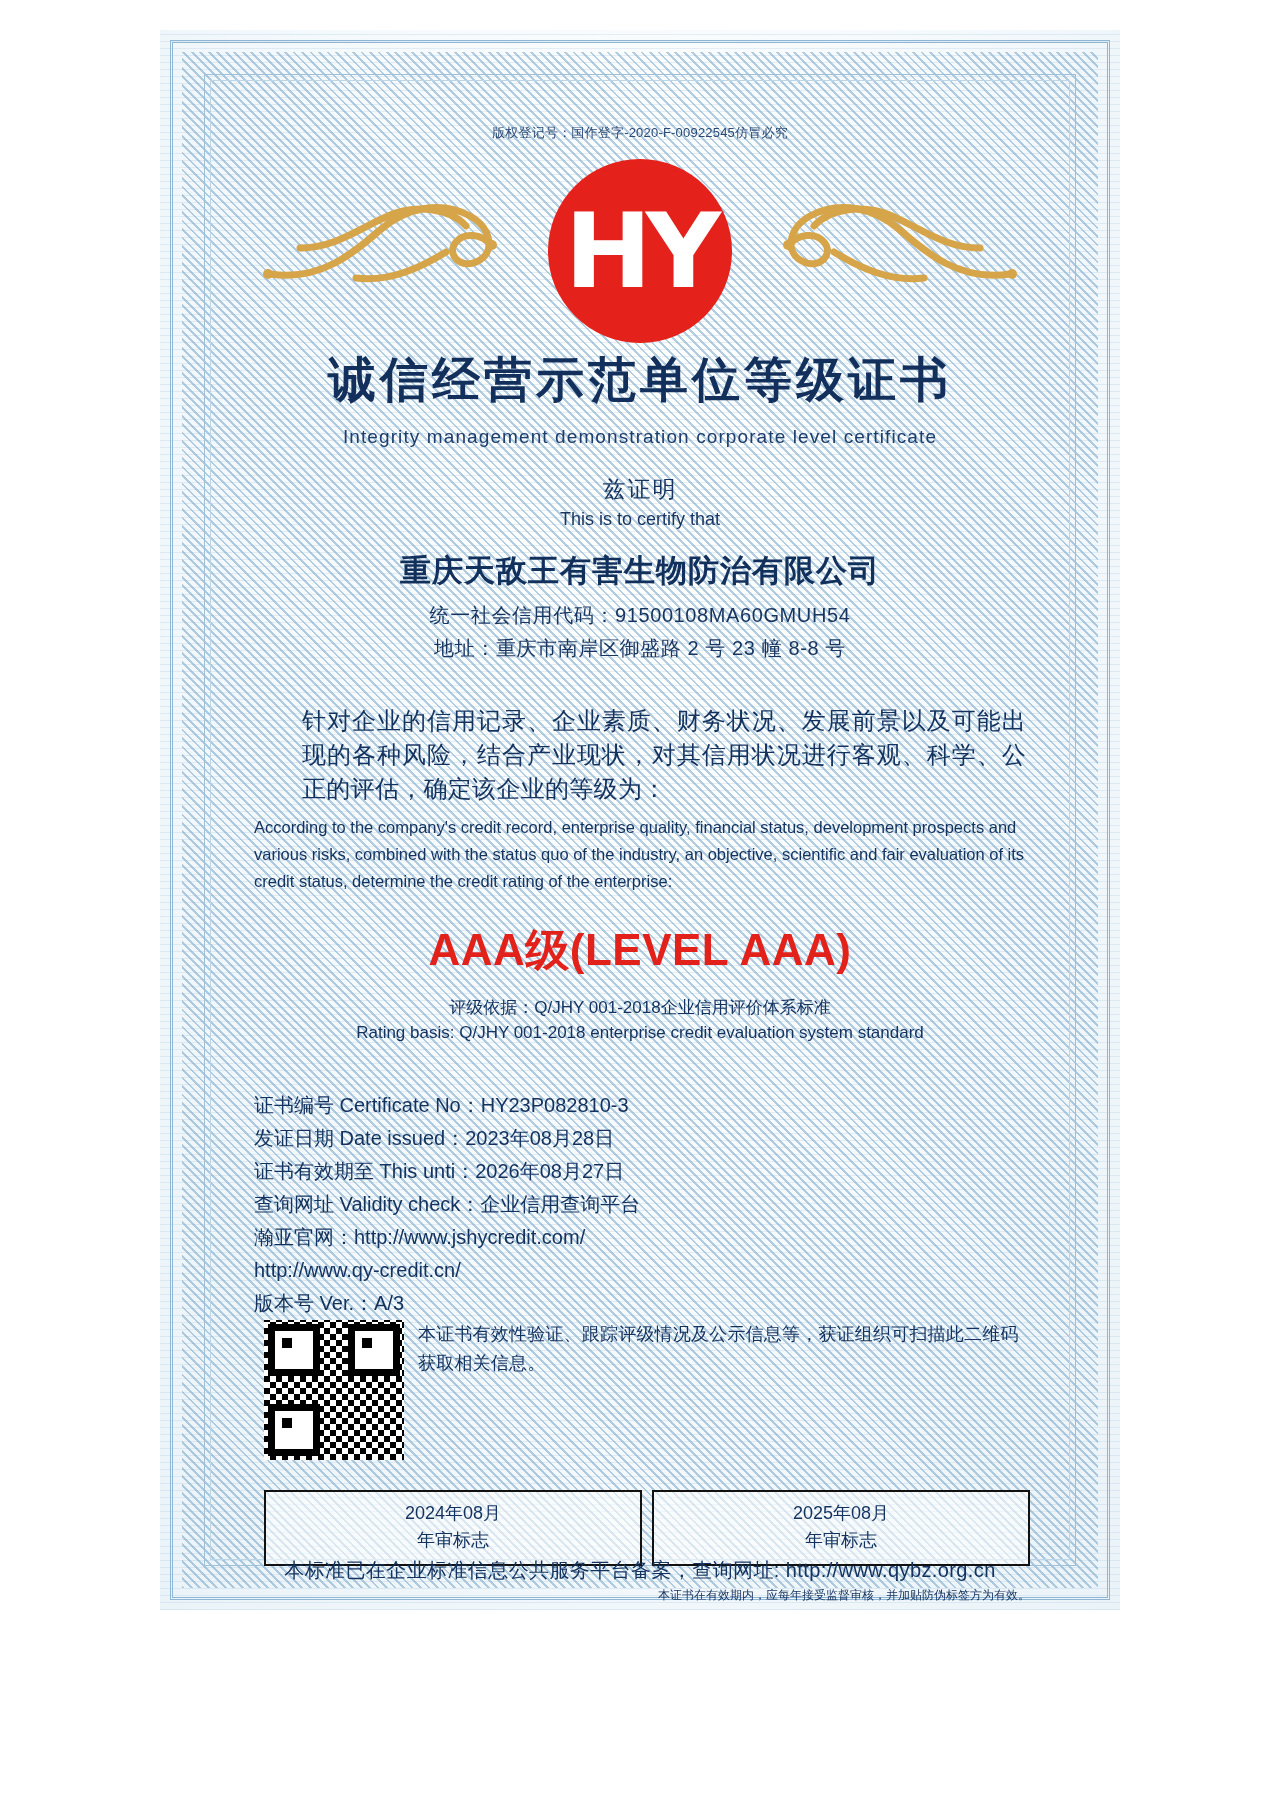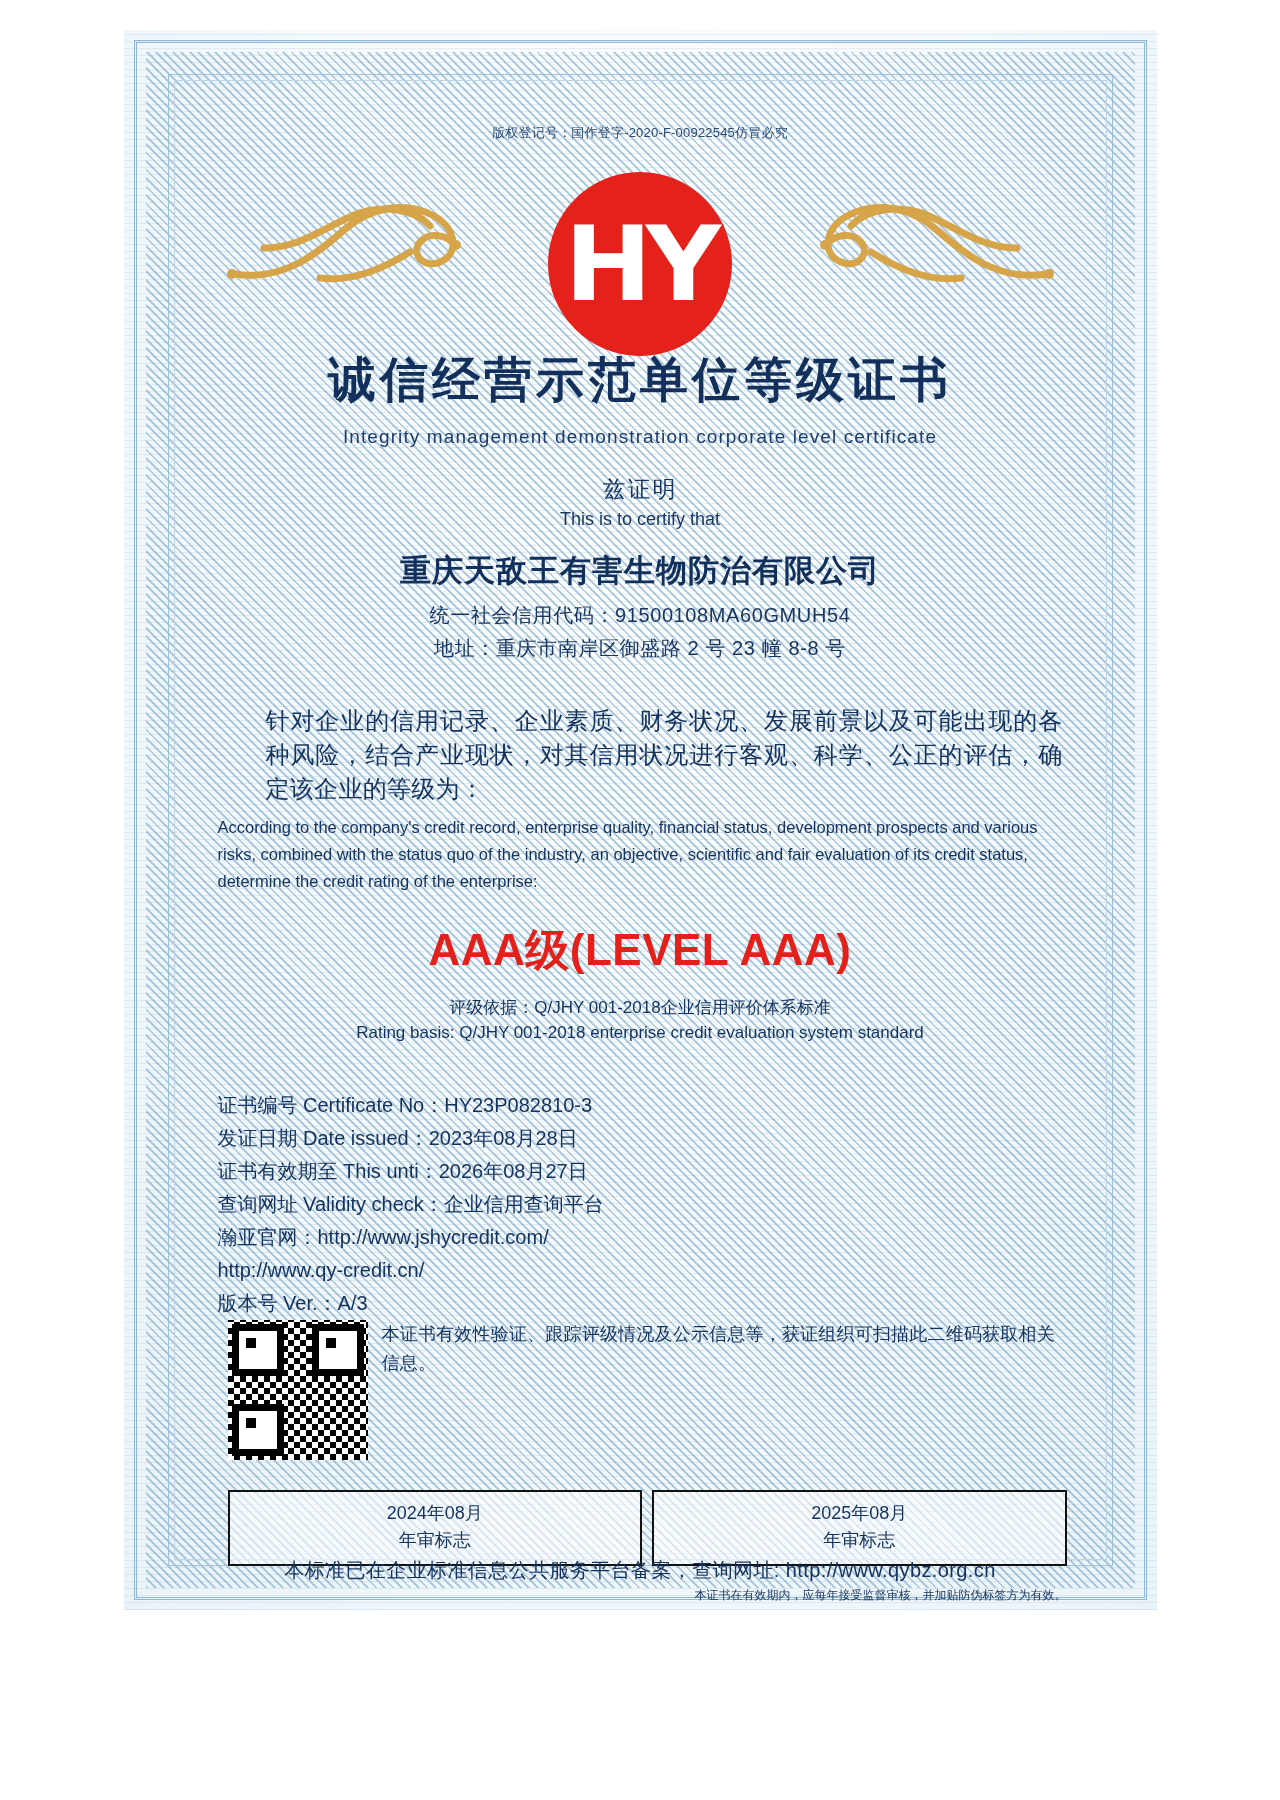--- a/index.html
+++ b/index.html
@@ -10,21 +10,21 @@
   body {
     width: 1280px;
     height: 1800px;
     font-family: "Liberation Sans", sans-serif;
     color: #15325e;
   }
 
   
   .cert-page {
     position: relative;
-    width: 1033px;
+    width: 960px;
     height: 1580px;
     margin: 30px auto 0 auto;
     background:
       repeating-linear-gradient(
         0deg,
         rgba(150,185,215,0.22) 0px,
         rgba(150,185,215,0.22) 1px,
         rgba(255,255,255,0) 1px,
         rgba(255,255,255,0) 7px
       ),
@@ -88,21 +88,21 @@
     position: absolute;
     top: 36px;
     width: 330px;
     height: 120px;
   }
   .flourish.left { left: 40px; }
   .flourish.right { right: 40px; transform: scaleX(-1); }
   .emblem {
     position: absolute;
     left: 50%;
-    top: 26px;
+    top: 13px;
     transform: translateX(-50%);
     width: 184px;
     height: 184px;
     border-radius: 50%;
     background: #e4211b;
     display: flex;
     align-items: center;
     justify-content: center;
   }
   .emblem .hy {

